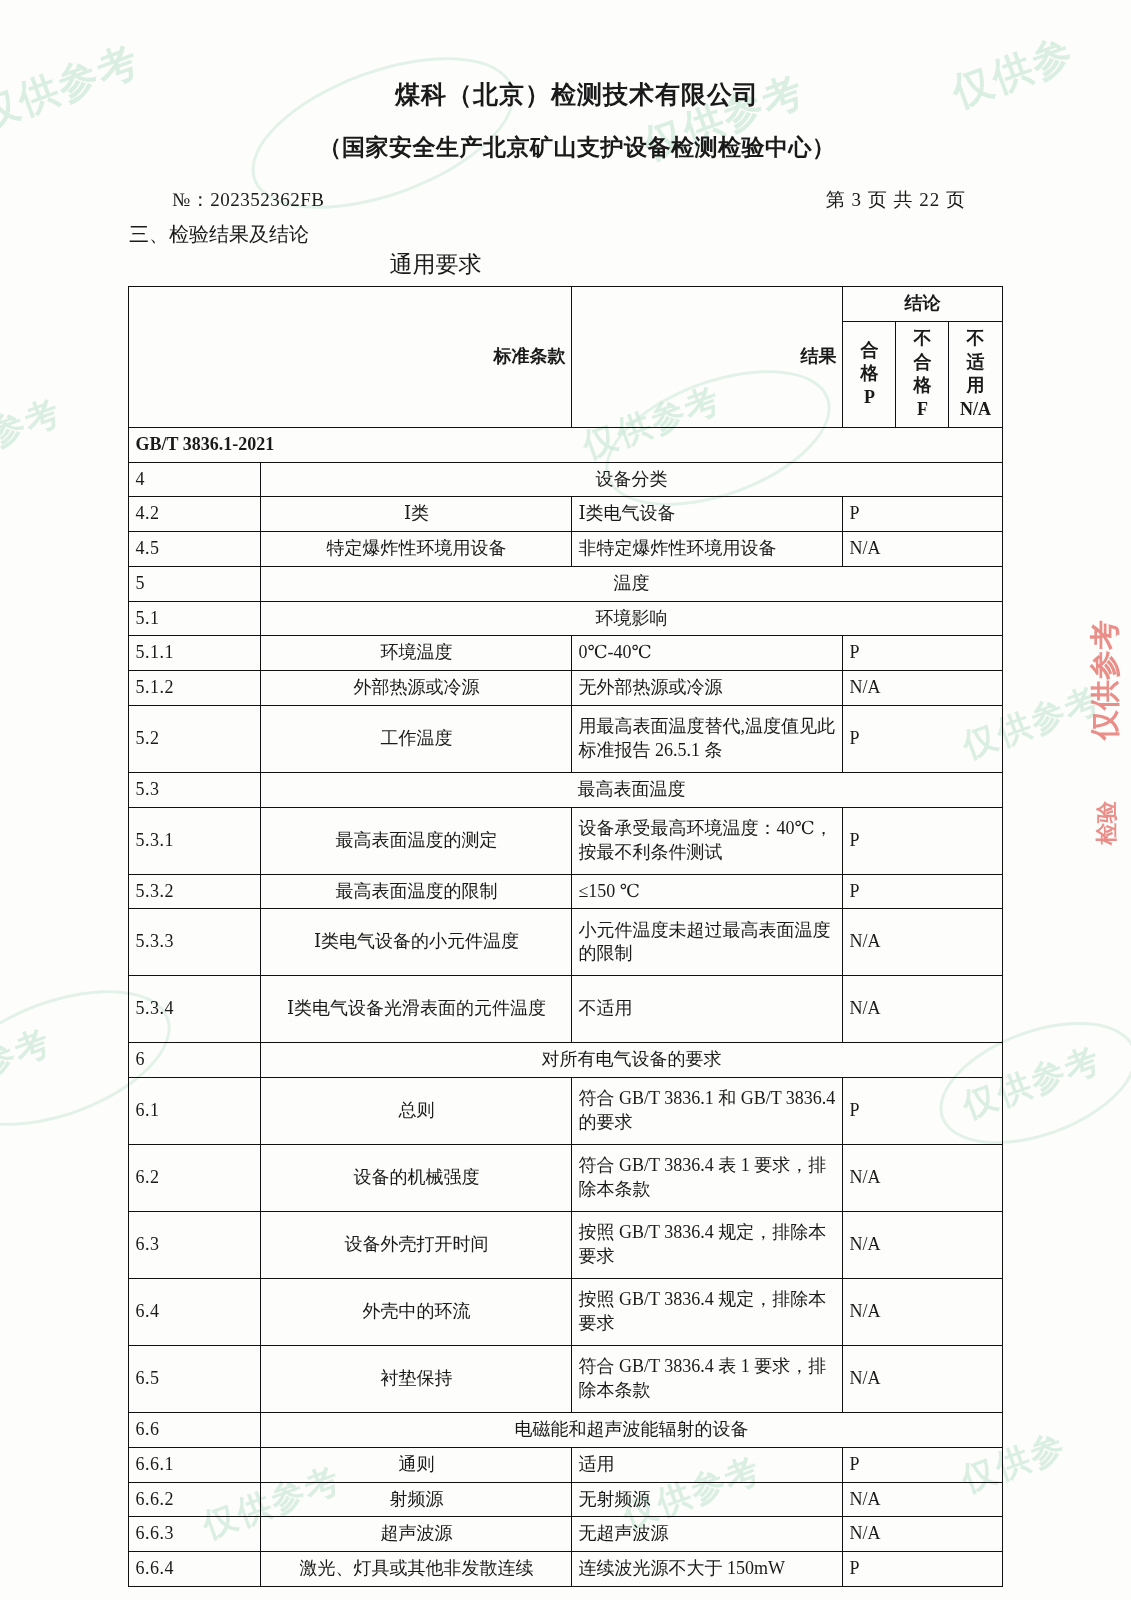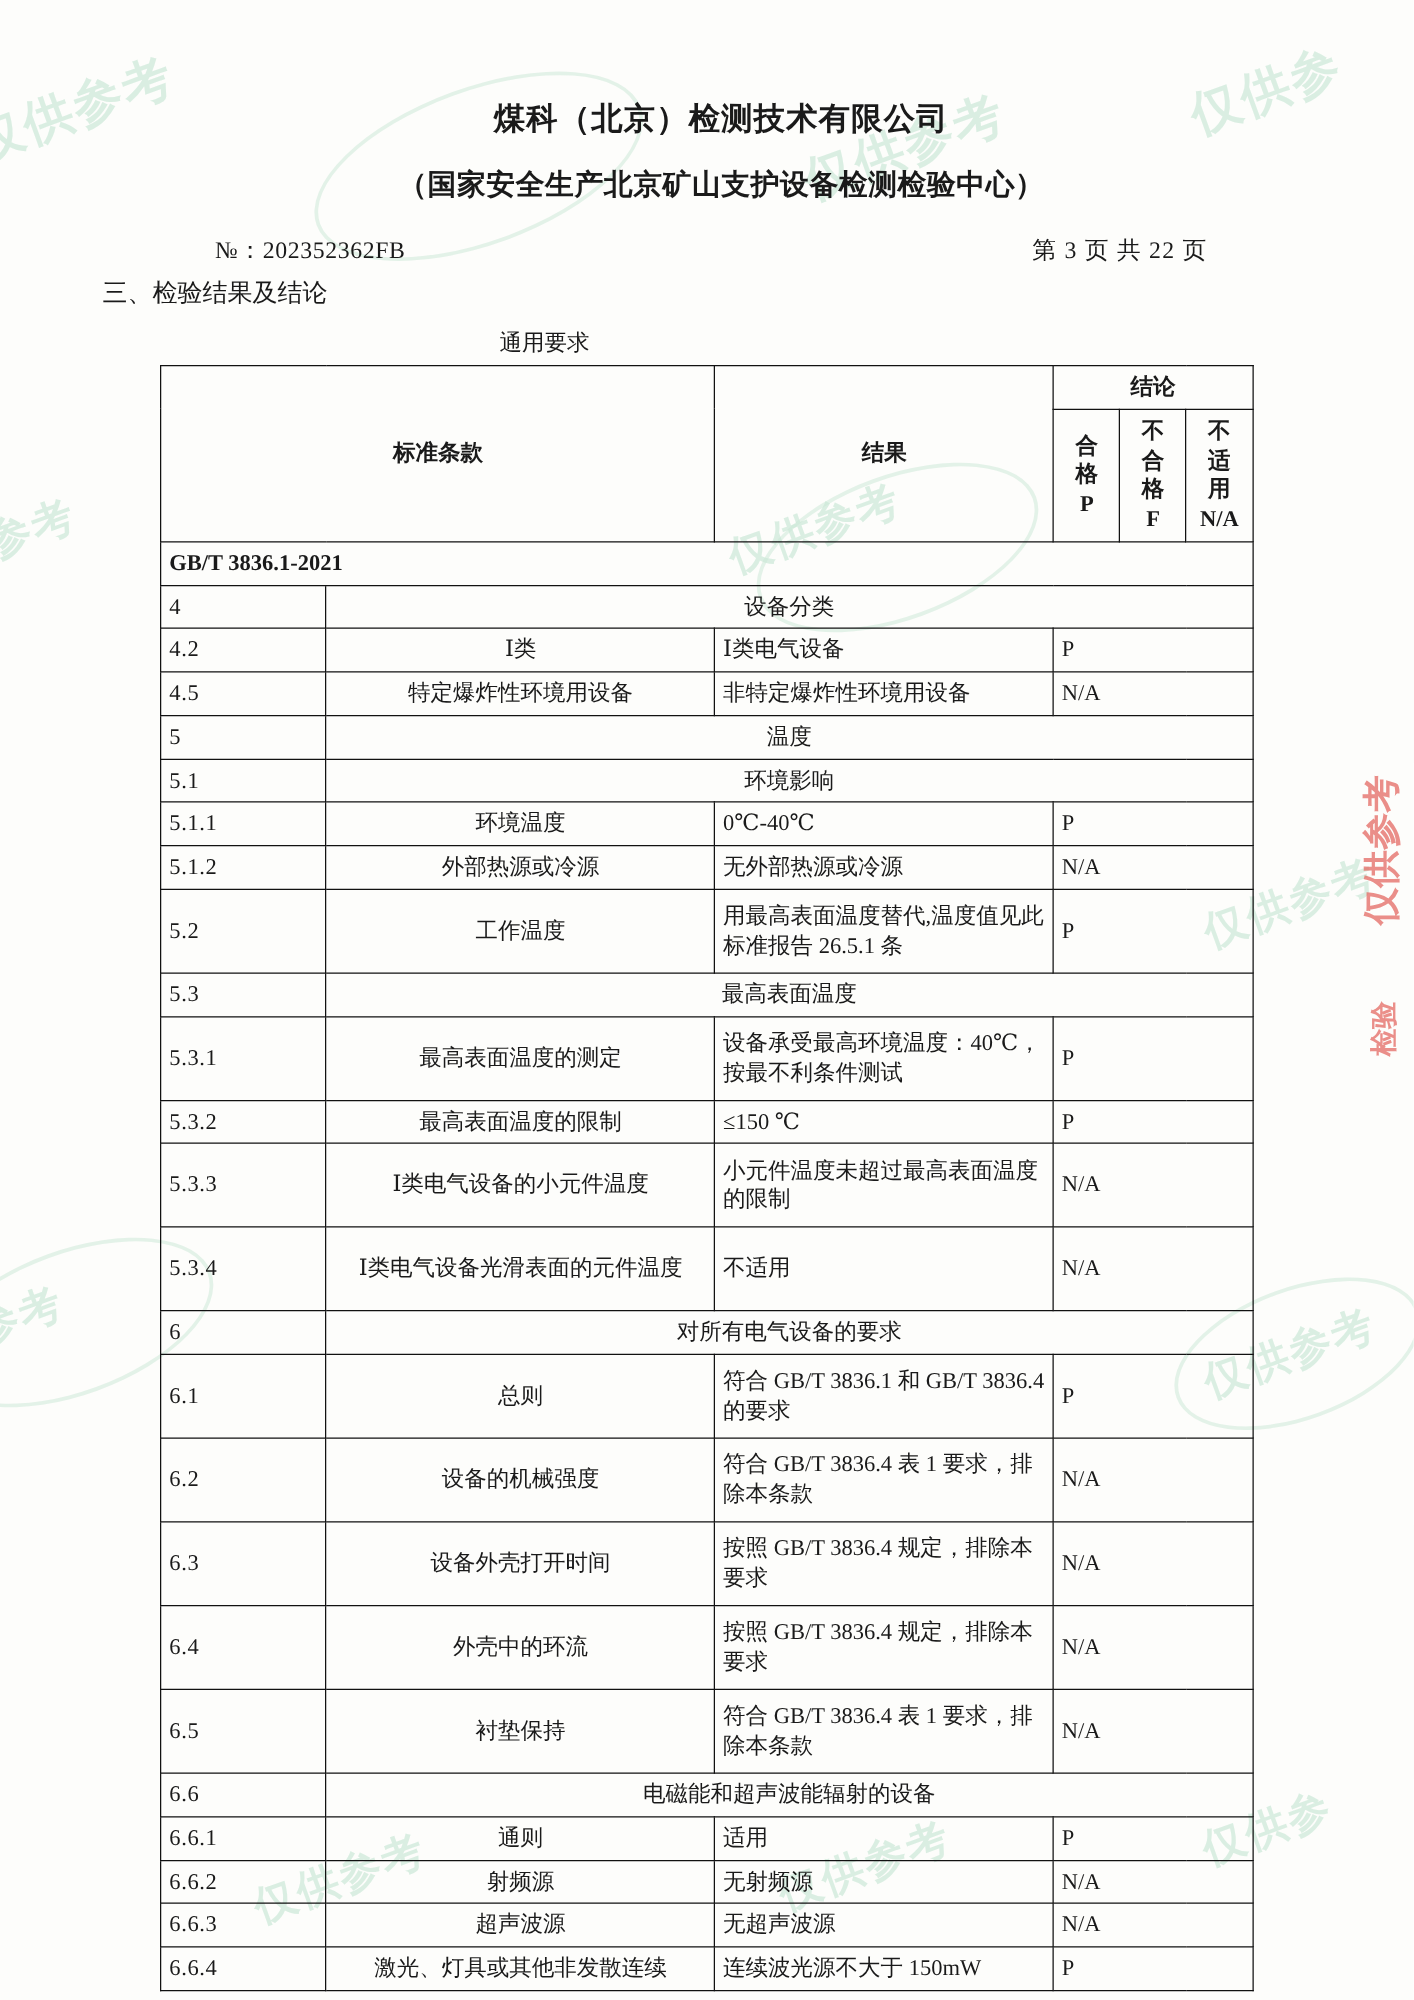--- a/index.html
+++ b/index.html
@@ -86,28 +86,29 @@
     justify-content: space-between;
     align-items: baseline;
     margin-top: 24px;
     padding: 0 165px 0 172px;
     font-size: 19px;
   }
   .meta-no { letter-spacing: 0.5px; }
   .meta-page { letter-spacing: 1px; }
   .section-title {
     margin-top: 8px;
-    padding-left: 82px;
+    padding-left: 104px;
     font-size: 20px;
     font-weight: 500;
+    margin-left: 25px;
   }
   .table-caption {
     text-align: center;
-    font-size: 18px;
-    margin-top: 14px;
+    font-size: 23px;
+    margin-top: 1px;
     padding-right: 260px;
   }
   table.report {
     border-collapse: collapse;
     margin: 6px auto 0 auto;
     width: 873px;
     table-layout: fixed;
   }
   table.report td, table.report th {
     border: 1px solid #111;
@@ -123,21 +124,21 @@
   col.c-f      { width: 53px; }
   col.c-na     { width: 53px; }
 
   .th-concl {
     text-align: center;
     font-weight: 700;
     font-size: 19px;
     padding: 4px 0;
   }
   .th-main {
-    text-align: center;
+    text-align: right;
     font-weight: 700;
     font-size: 20px;
     height: 112px;
   }
   .th-v {
     text-align: center;
     font-weight: 700;
     font-size: 17px;
     line-height: 1.18;
     padding: 4px 2px;

